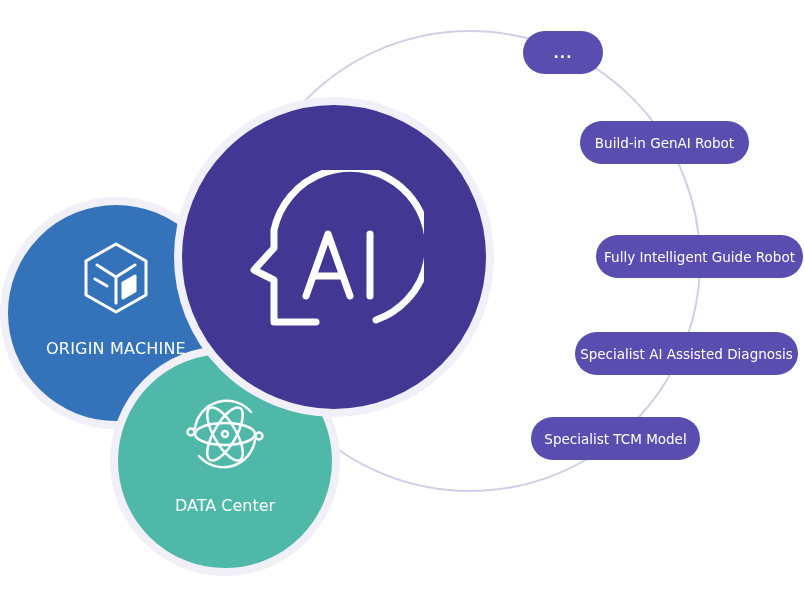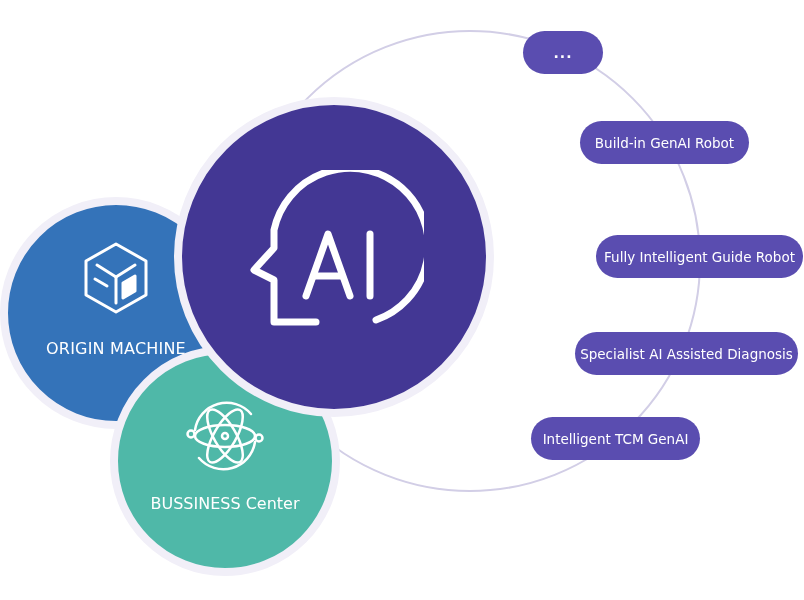--- a/index.html
+++ b/index.html
@@ -63,31 +63,31 @@
       <path d="M18 34 A32 32 0 0 1 74 18"></path>
       <path d="M78 46 A32 32 0 0 1 22 62"></path>
       <circle cx="14" cy="38" r="3.5"></circle>
       <circle cx="82" cy="42" r="3.5"></circle>
       <ellipse cx="48" cy="40" rx="30" ry="11"></ellipse>
       <ellipse cx="48" cy="40" rx="30" ry="11" transform="rotate(60 48 40)"></ellipse>
       <ellipse cx="48" cy="40" rx="30" ry="11" transform="rotate(-60 48 40)"></ellipse>
       <circle cx="48" cy="40" r="3"></circle>
     </svg>
   </span>
-  <span class="label" style="margin-top:0">BUSSINESS Center</span>
+  <span class="label">DATA Center</span>
 </div>
 
 <div class="circle purple">
   <span>
     <svg width="180" height="170" viewBox="0 0 180 170" fill="none" stroke="#ffffff" stroke-width="7" stroke-linecap="round" stroke-linejoin="round">
       <path d="M132 150 A78 78 0 1 0 30 60 L30 78 L10 100 L30 110 L30 152 L72 152"></path>
       <path d="M62 126 L84 64 L106 126"></path>
       <path d="M70 106 L98 106"></path>
       <path d="M126 64 L126 126"></path>
     </svg>
   </span>
 </div>
 
 <div class="pill p0">...</div>
 <div class="pill p1">Build-in GenAI Robot</div>
 <div class="pill p2">Fully Intelligent Guide Robot</div>
 <div class="pill p3">Specialist AI Assisted Diagnosis</div>
-<div class="pill p4">Intelligent TCM GenAI</div>
+<div class="pill p4">Specialist TCM Model</div>
 
 </body></html>

